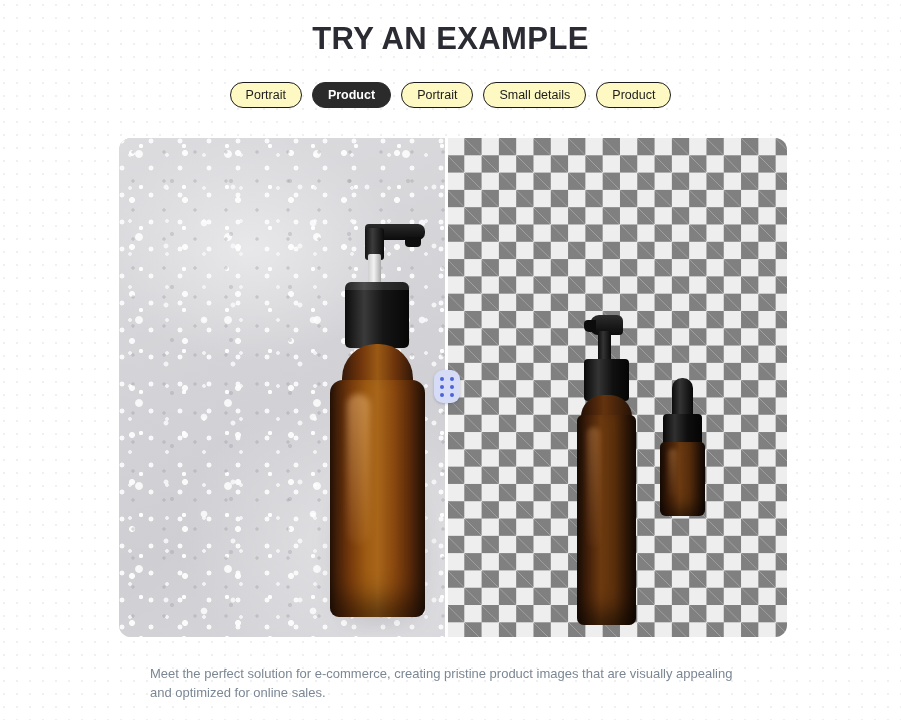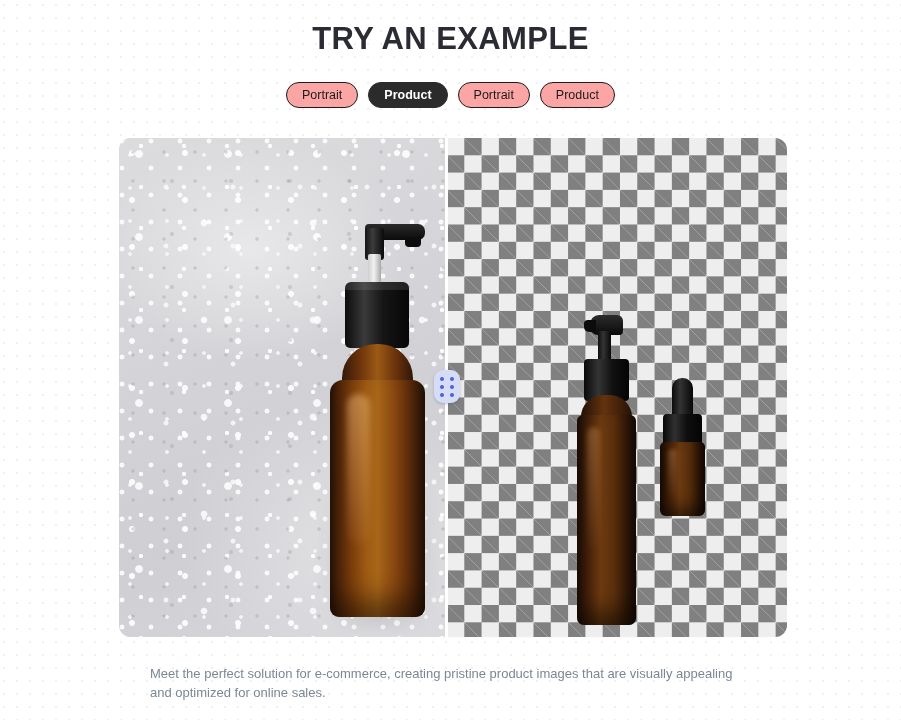--- a/index.html
+++ b/index.html
@@ -50,21 +50,21 @@
     justify-content: center;
     align-items: center;
     gap: 10px;
   }
 
   .pill {
     height: 26px;
     padding: 0 15px;
     border: 1px solid #1c1c1c;
     border-radius: 13px;
-    background: #fca5a5;
+    background: #fef9c3;
     color: #1c1c1c;
     font-size: 12.5px;
     line-height: 24px;
     white-space: nowrap;
     cursor: pointer;
     display: inline-block;
   }
 
   .pill.active {
     background: #2b2b2b;
@@ -442,20 +442,21 @@
 <body>
 
 <div class="page">
 
   <h1 class="title">TRY AN EXAMPLE</h1>
 
   <div class="pill-row">
     <button class="pill">Portrait</button>
     <button class="pill active">Product</button>
     <button class="pill">Portrait</button>
+    <button class="pill">Small details</button>
     <button class="pill">Product</button>
   </div>
 
   <div class="card">
 
     <div class="pane pane-left">
       <div class="speckles sp-a"></div>
       <div class="speckles sp-b"></div>
       <div class="speckles sp-c"></div>
       <div class="speckles sp-shadow"></div>

